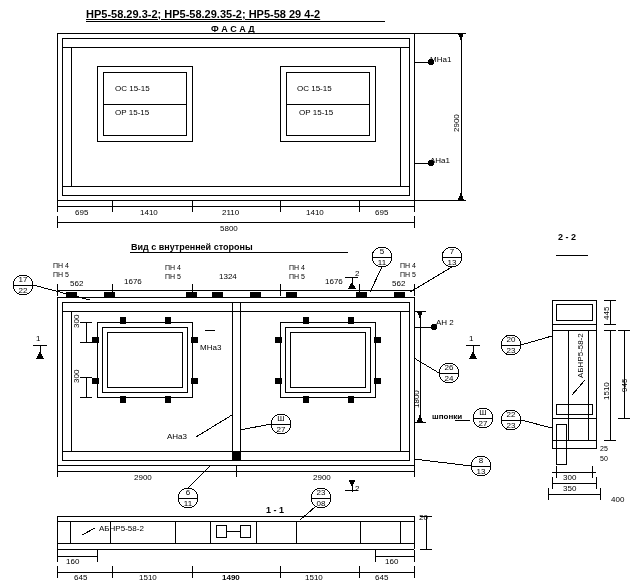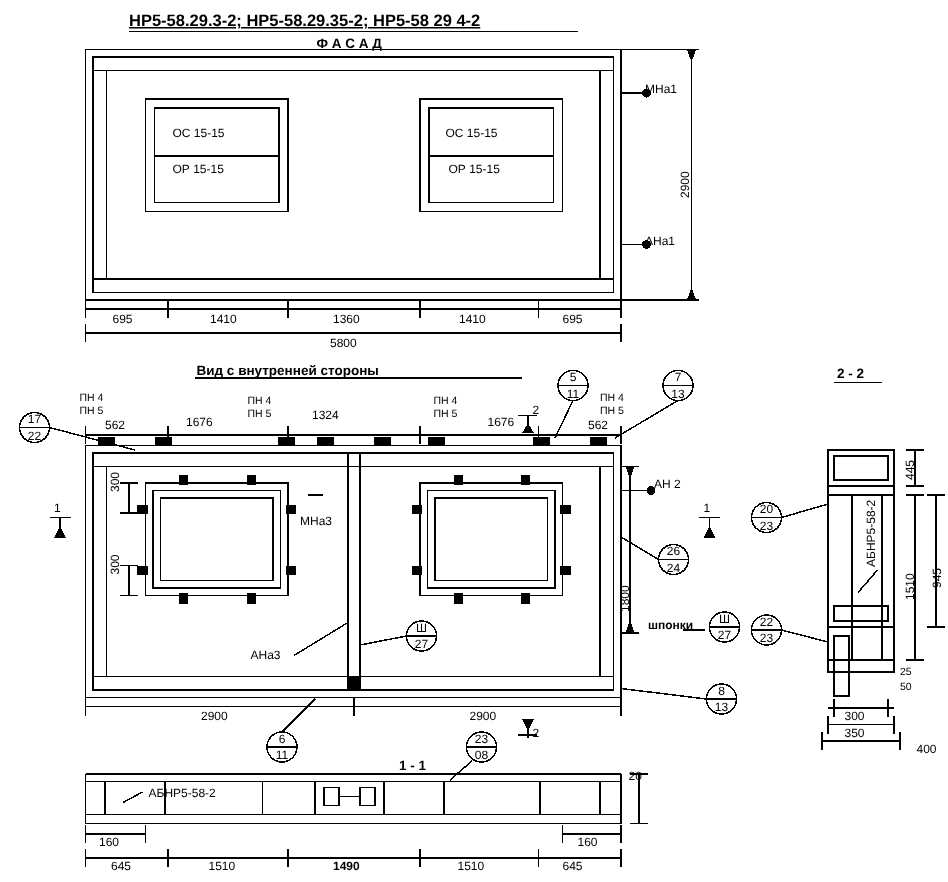--- a/index.html
+++ b/index.html
@@ -282,39 +282,39 @@
 <div class="t b" style="left:211px;top:24px;font-size:9px;">Ф А С А Д</div>
 <div class="t" style="left:115px;top:84px;font-size:8px;">ОС 15-15</div>
 <div class="t" style="left:115px;top:108px;font-size:8px;">ОР 15-15</div>
 <div class="t" style="left:297px;top:84px;font-size:8px;">ОС  15-15</div>
 <div class="t" style="left:299px;top:108px;font-size:8px;">ОР 15-15</div>
 <div class="t" style="left:430px;top:55px;font-size:8px;">МНа1</div>
 <div class="t" style="left:430px;top:156px;font-size:8px;">АНа1</div>
 <div class="t" style="left:452px;top:132px;font-size:8px;transform:rotate(-90deg);transform-origin:left top;">2900</div>
 <div class="t" style="left:75px;top:208px;font-size:8px;">695</div>
 <div class="t" style="left:140px;top:208px;font-size:8px;">1410</div>
-<div class="t" style="left:222px;top:208px;font-size:8px;">1360</div>
+<div class="t" style="left:222px;top:208px;font-size:8px;">2110</div>
 <div class="t" style="left:306px;top:208px;font-size:8px;">1410</div>
 <div class="t" style="left:375px;top:208px;font-size:8px;">695</div>
 <div class="t" style="left:220px;top:224px;font-size:8px;">5800</div>
 
 <div class="t b" style="left:131px;top:242px;font-size:9px;">Вид с внутренней стороны</div>
 
 <div class="t" style="left:53px;top:262px;font-size:7px;">ПН 4</div>
 <div class="t" style="left:53px;top:271px;font-size:7px;">ПН 5</div>
 <div class="t" style="left:165px;top:264px;font-size:7px;">ПН 4</div>
 <div class="t" style="left:165px;top:273px;font-size:7px;">ПН 5</div>
 <div class="t" style="left:289px;top:264px;font-size:7px;">ПН 4</div>
 <div class="t" style="left:289px;top:273px;font-size:7px;">ПН 5</div>
 <div class="t" style="left:400px;top:262px;font-size:7px;">ПН 4</div>
 <div class="t" style="left:400px;top:271px;font-size:7px;">ПН 5</div>
 
 <div class="t" style="left:70px;top:279px;font-size:8px;">562</div>
 <div class="t" style="left:124px;top:277px;font-size:8px;">1676</div>
-<div class="t" style="left:208px;top:272px;font-size:8px;">1324</div>
+<div class="t" style="left:219px;top:272px;font-size:8px;">1324</div>
 <div class="t" style="left:325px;top:277px;font-size:8px;">1676</div>
 <div class="t" style="left:392px;top:279px;font-size:8px;">562</div>
 
 <div class="t c" style="left:14px;top:275px;font-size:8px;width:18px;">17</div>
 <div class="t c" style="left:14px;top:286px;font-size:8px;width:18px;">22</div>
 
 <div class="t c" style="left:373px;top:247px;font-size:8px;width:18px;">5</div>
 <div class="t c" style="left:373px;top:258px;font-size:8px;width:18px;">11</div>
 
 <div class="t c" style="left:443px;top:247px;font-size:8px;width:18px;">7</div>
@@ -349,21 +349,21 @@
 
 <div class="t" style="left:134px;top:473px;font-size:8px;">2900</div>
 <div class="t" style="left:313px;top:473px;font-size:8px;">2900</div>
 
 <div class="t" style="left:36px;top:334px;font-size:8px;">1</div>
 <div class="t" style="left:469px;top:334px;font-size:8px;">1</div>
 <div class="t" style="left:355px;top:269px;font-size:8px;">2</div>
 <div class="t" style="left:355px;top:484px;font-size:8px;">2</div>
 <div class="t b" style="left:218px;top:505px;font-size:9px;margin-left:48px;">1 - 1</div>
 
-<div class="t b" style="left:558px;top:244px;font-size:9px;">2 - 2</div>
+<div class="t b" style="left:558px;top:232px;font-size:9px;">2 - 2</div>
 <div class="t c" style="left:502px;top:335px;font-size:8px;width:18px;">20</div>
 <div class="t c" style="left:502px;top:346px;font-size:8px;width:18px;">23</div>
 <div class="t c" style="left:502px;top:410px;font-size:8px;width:18px;">22</div>
 <div class="t c" style="left:502px;top:421px;font-size:8px;width:18px;">23</div>
 <div class="t" style="left:576px;top:378px;font-size:8px;transform:rotate(-90deg);transform-origin:left top;">АБНР5-58-2</div>
 <div class="t" style="left:602px;top:320px;font-size:8px;transform:rotate(-90deg);transform-origin:left top;">445</div>
 <div class="t" style="left:602px;top:400px;font-size:8px;transform:rotate(-90deg);transform-origin:left top;">1510</div>
 <div class="t" style="left:620px;top:392px;font-size:8px;transform:rotate(-90deg);transform-origin:left top;">945</div>
 <div class="t" style="left:600px;top:455px;font-size:7px;">50</div>
 <div class="t" style="left:600px;top:445px;font-size:7px;">25</div>

